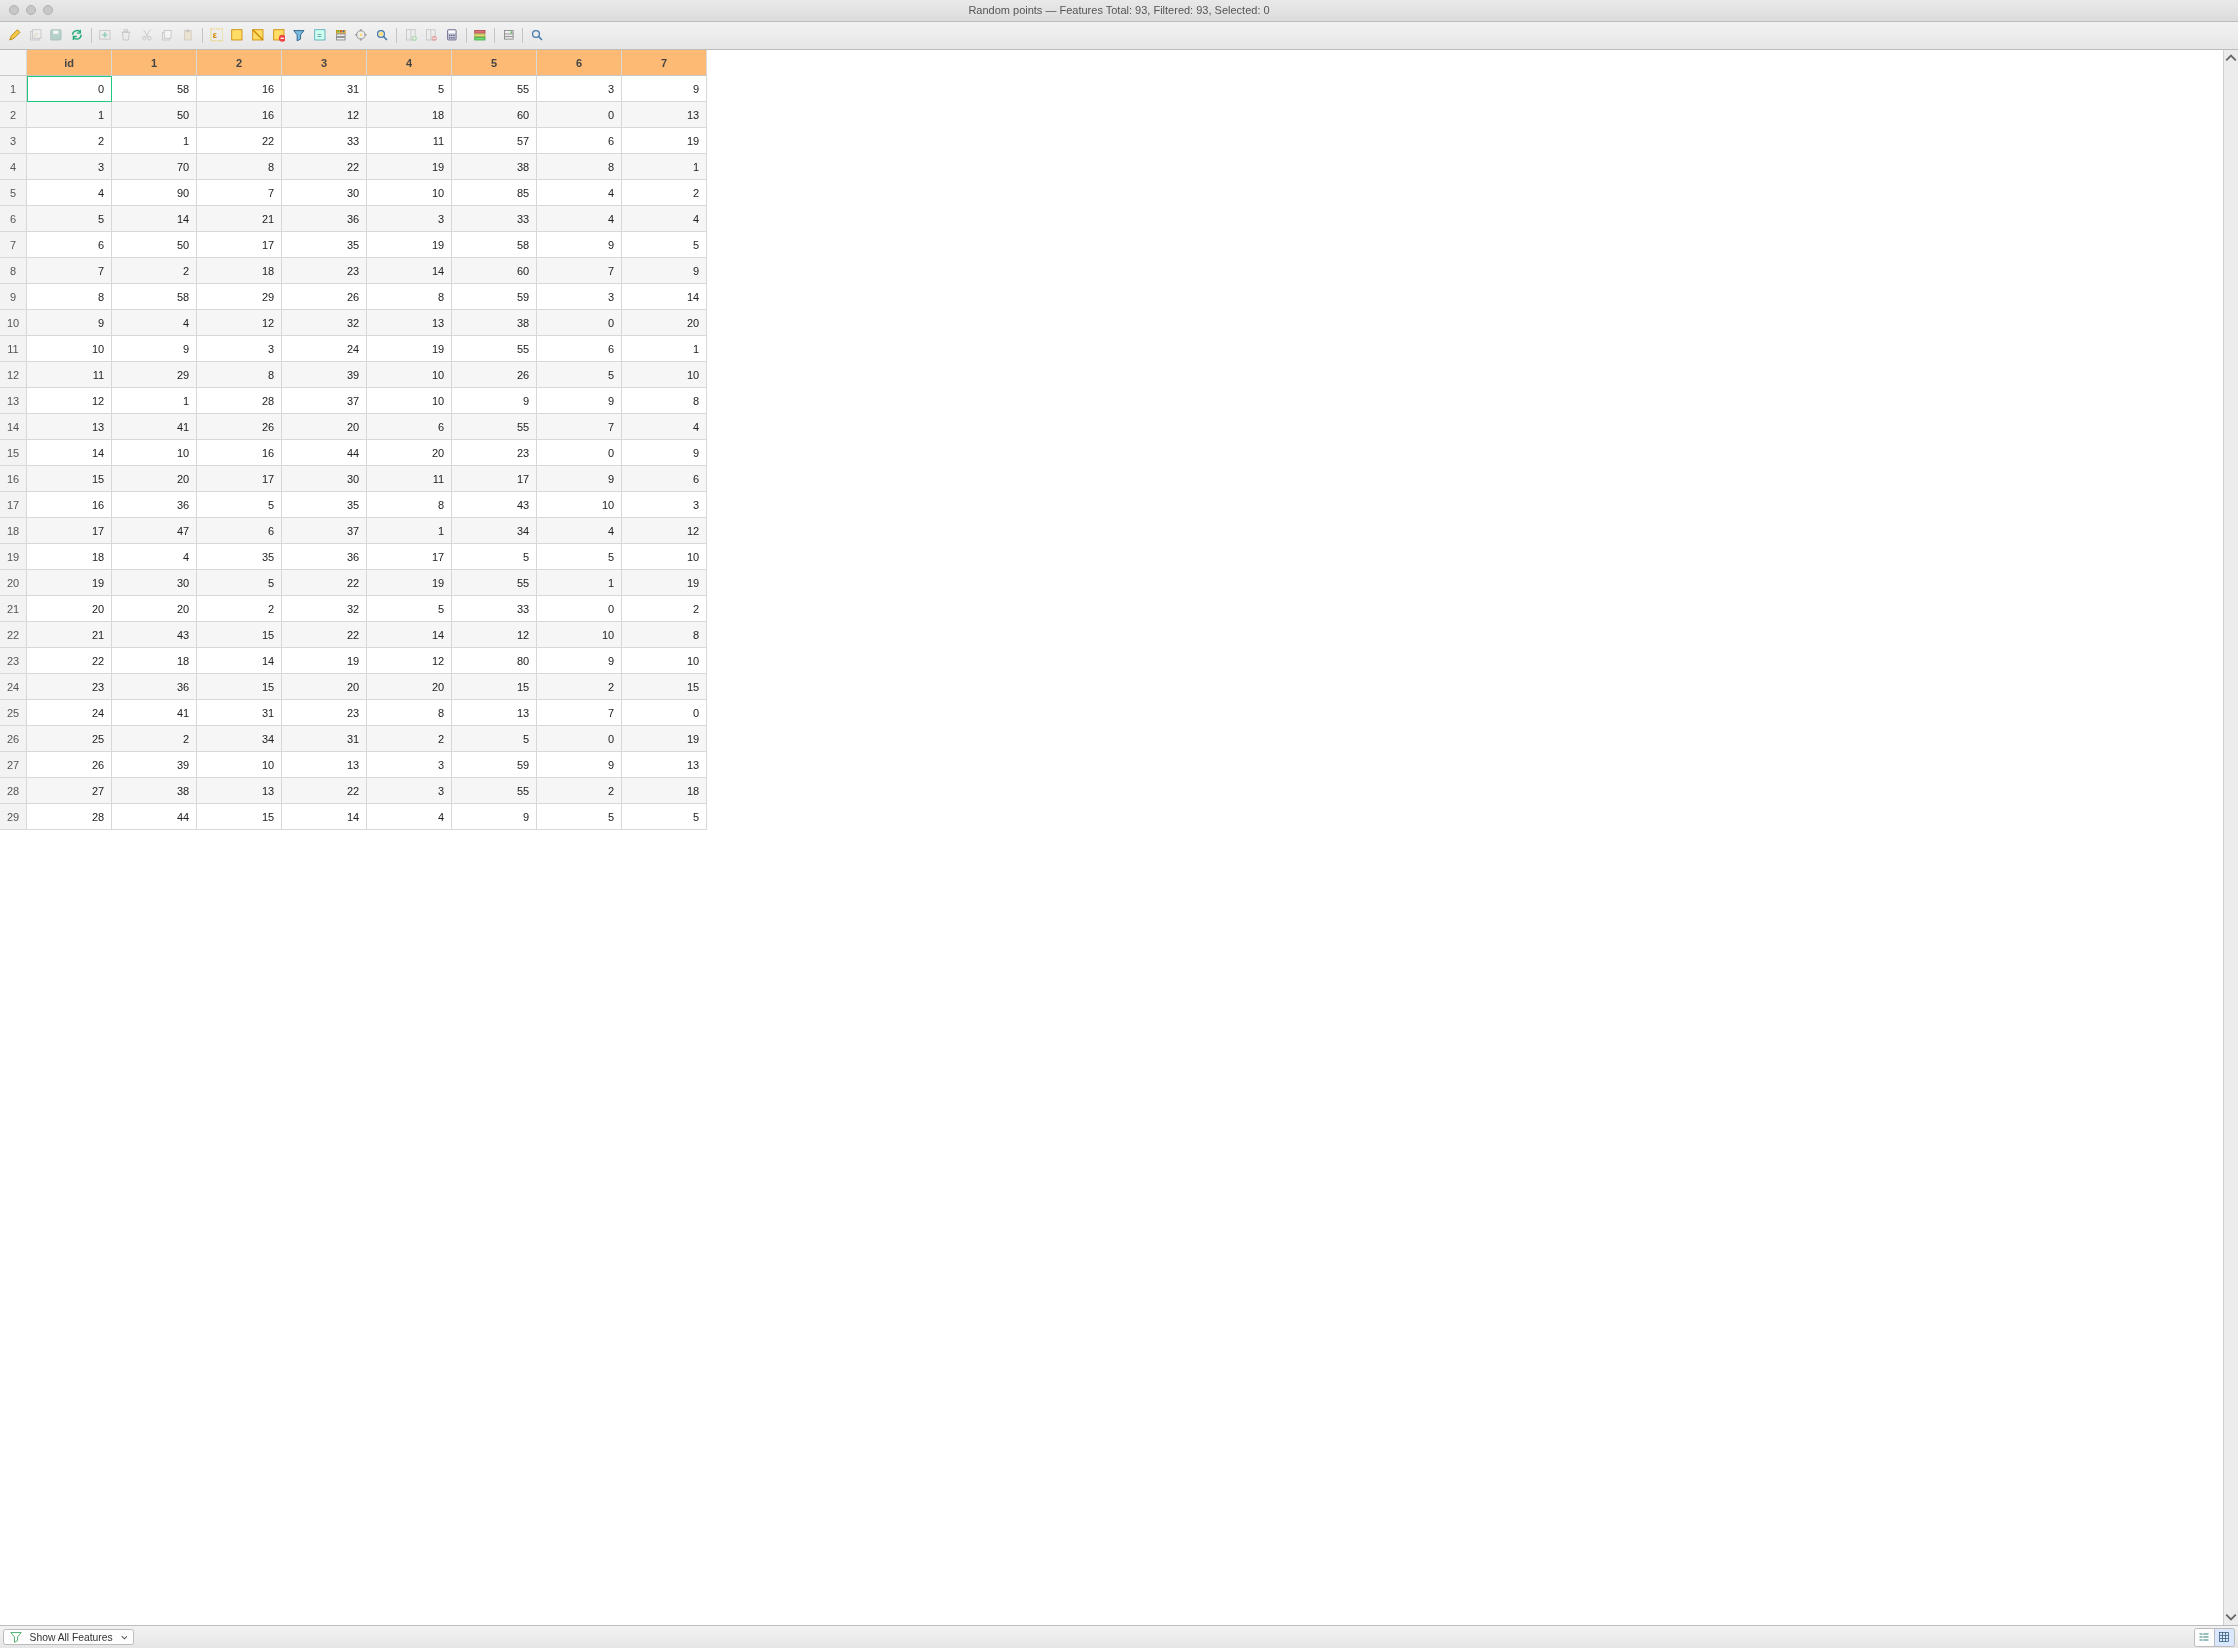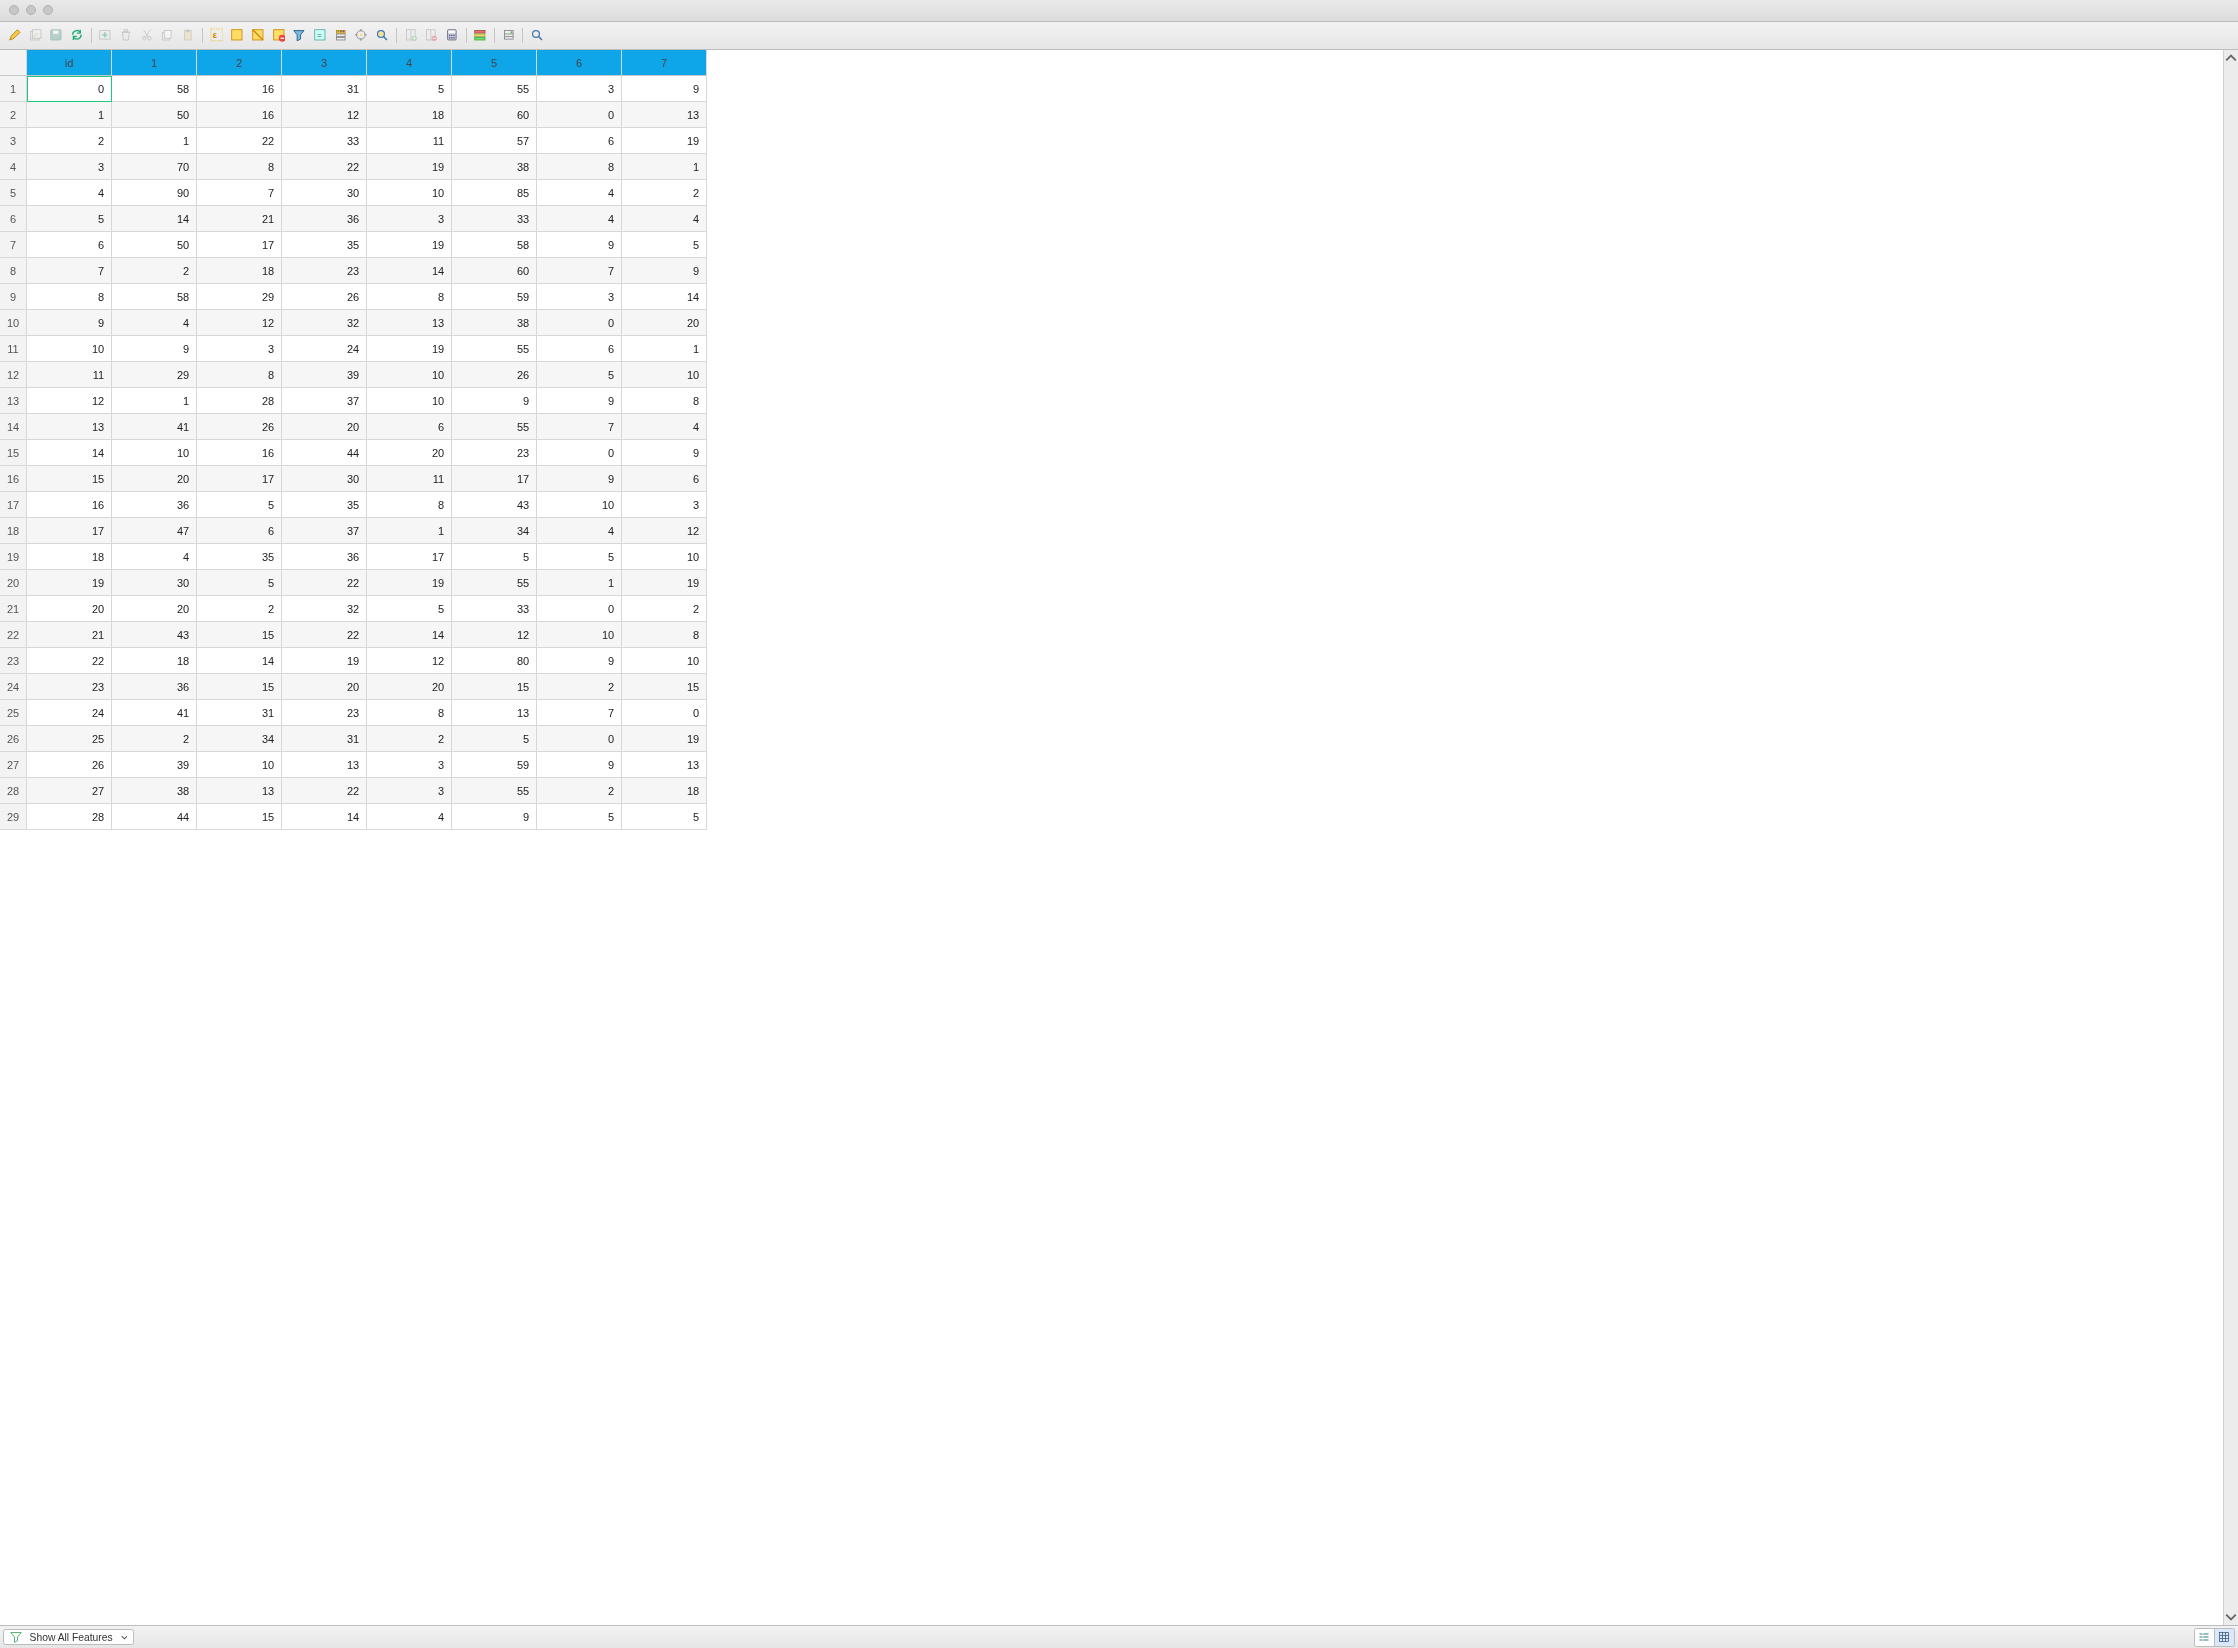--- a/index.html
+++ b/index.html
@@ -10,21 +10,21 @@
 .titlebar .title{position:absolute;left:0;right:0;text-align:center;font-size:11px;color:#555;pointer-events:none}
 .toolbar{height:24px;display:flex;align-items:center;gap:1.7px;padding:1.7px 5.2px;background:linear-gradient(#f2f2f2,#e6e6e6);border-bottom:0.9px solid #bcbcbc}
 .tbtn{width:19px;height:19px;display:flex;align-items:center;justify-content:center;border-radius:2.6px;cursor:pointer}
 .tbtn.disabled{opacity:.4;cursor:default}
 .tbtn svg{width:13.7px;height:13.7px}
 .sep{width:0.9px;height:15.5px;background:#c4c4c4;margin:0 2.6px}
 .content{flex:1;display:flex;overflow:hidden;position:relative}
 .tablewrap{flex:1;overflow:auto;background:#fff}
 table{border-collapse:collapse;table-layout:fixed}
 th,td{border-right:0.9px solid #d8d8d8;border-bottom:0.9px solid #d8d8d8;box-sizing:border-box;height:26px;padding:0 6.9px}
-thead th{background:#0ea5e9;font-weight:400;color:#444;text-align:center;border-bottom:0.9px solid #c7c7c7;position:sticky;top:0;z-index:2}
+thead th{background:#fdba74;font-weight:700;color:#444;text-align:center;border-bottom:0.9px solid #c7c7c7;position:sticky;top:0;z-index:2}
 th.rowhead{width:24px;text-align:center;background:#f3f3f3;color:#555;font-weight:400;position:sticky;left:0;z-index:1}
 thead th.rowhead{z-index:3}
 td{text-align:right;background:#fff;color:#222}
 tr.alt td{background:#f6f6f6}
 td.sel{outline:1.7px solid #21c77c;outline-offset:-1.7px;background:#fff}
 .vscroll{width:13.7px;background:#ececec;border-left:0.9px solid #cfcfcf;display:flex;flex-direction:column;align-items:center;justify-content:space-between;padding:1.7px 0}
 .vscroll .arrow{width:12px;height:12px;display:flex;align-items:center;justify-content:center;cursor:pointer}
 .statusbar{height:22px;display:flex;align-items:center;justify-content:space-between;background:linear-gradient(#f2f2f2,#e6e6e6);border-top:0.9px solid #bcbcbc;padding:0 3.4px}
 .filterbtn{display:flex;align-items:center;gap:8px;border:0.9px solid #bcbcbc;border-radius:2.6px;padding:0.9px 5.2px;background:#fdfdfd;cursor:pointer;font-size:10.3px}
 .viewbtns{display:flex;gap:0}
@@ -38,20 +38,21 @@
 </head>
 <body>
 
 <div class="window">
   <div class="titlebar">
     <div class="traffic">
       <span></span>
       <span></span>
       <span></span>
     </div>
+    <div class="title">Random points — Features Total: 93, Filtered: 93, Selected: 0</div>
   </div>
 
   <div class="toolbar" id="toolbar">
       <div class="tbtn">
         <svg viewBox="0 0 16 16">
           <path d="M2 14l2-5 7-7 3 3-7 7-5 2z" fill="#f7c948" stroke="#b08000"></path>
         </svg>
       </div>
       <div class="tbtn disabled">
         <svg viewBox="0 0 16 16">

